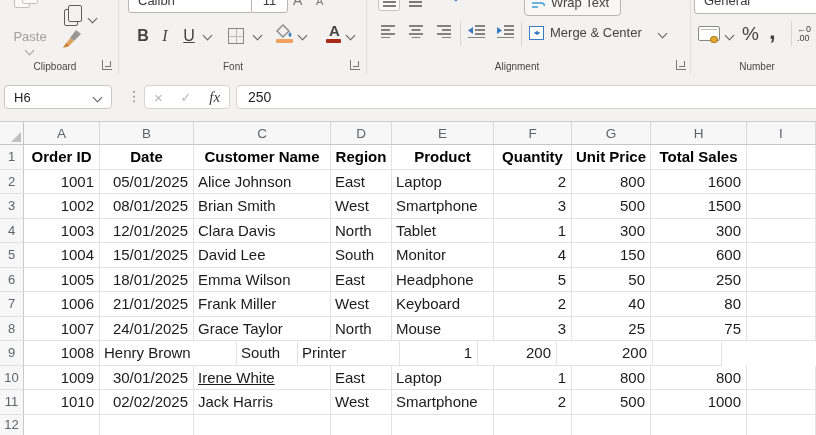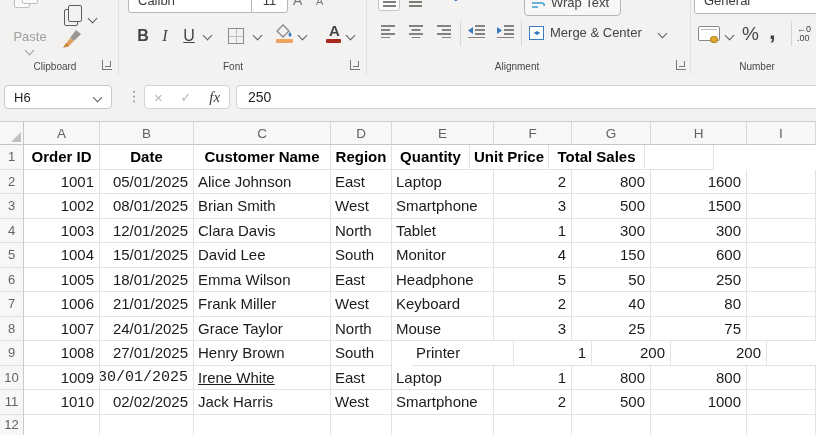--- a/index.html
+++ b/index.html
@@ -260,20 +260,21 @@
         <div class="col-head" style="width: 79px;">G</div>
         <div class="col-head" style="width: 96px;">H</div>
         <div class="col-head" style="width: 69px;">I</div>
       </div>
       <div class="sheet-row" style="height: 24.5px;">
         <div class="row-head" style="width: 24px;">1</div>
         <div class="cell hd" style="width: 76px;">Order ID</div>
         <div class="cell hd" style="width: 94px;">Date</div>
         <div class="cell hd" style="width: 137px;">Customer Name</div>
         <div class="cell hd" style="width: 61px;">Region</div>
+        <div class="cell hd" style="width: 102px;">Product</div>
         <div class="cell hd" style="width: 78px;">Quantity</div>
         <div class="cell hd" style="width: 79px;">Unit Price</div>
         <div class="cell hd" style="width: 96px;">Total Sales</div>
         <div class="cell al" style="width: 69px;"></div>
       </div>
       <div class="sheet-row" style="height: 24.5px;">
         <div class="row-head" style="width: 24px;">2</div>
         <div class="cell ar" style="width: 76px;">1001</div>
         <div class="cell ar" style="width: 94px;">05/01/2025</div>
         <div class="cell al" style="width: 137px;">Alice Johnson</div>
@@ -352,33 +353,32 @@
         <div class="cell al" style="width: 61px;">North</div>
         <div class="cell al" style="width: 102px;">Mouse</div>
         <div class="cell ar" style="width: 78px;">3</div>
         <div class="cell ar" style="width: 79px;">25</div>
         <div class="cell ar" style="width: 96px;">75</div>
         <div class="cell al" style="width: 69px;"></div>
       </div>
       <div class="sheet-row" style="height: 24.5px;">
         <div class="row-head" style="width: 24px;">9</div>
         <div class="cell ar" style="width: 76px;">1008</div>
-        <div class="cell ar" style="width: 94px;">27/01/2025</div>
         <div class="cell al" style="width: 137px;">Henry Brown</div>
         <div class="cell al" style="width: 61px;">South</div>
-        <div class="cell al" style="width: 102px; margin-left: 20px;">Printer</div>
+        <div class="cell al" style="width: 102px;">Printer</div>
         <div class="cell ar" style="width: 78px;">1</div>
         <div class="cell ar" style="width: 79px;">200</div>
         <div class="cell ar" style="width: 96px;">200</div>
         <div class="cell al" style="width: 69px;"></div>
       </div>
       <div class="sheet-row" style="height: 24.5px;">
         <div class="row-head" style="width: 24px;">10</div>
         <div class="cell ar" style="width: 76px; text-align: right;">1009</div>
-        <div class="cell ar" style="width: 94px; font-family: Liberation Mono, monospace;">30/01/2025</div>
+        <div class="cell ar" style="width: 94px;">30/01/2025</div>
         <div class="cell al" style="width: 137px; text-decoration: underline;">Irene White</div>
         <div class="cell al" style="width: 61px;">East</div>
         <div class="cell al" style="width: 102px;">Laptop</div>
         <div class="cell ar" style="width: 78px;">1</div>
         <div class="cell ar" style="width: 79px;">800</div>
         <div class="cell ar" style="width: 96px;">800</div>
         <div class="cell al" style="width: 69px;"></div>
       </div>
       <div class="sheet-row" style="height: 24.5px;">
         <div class="row-head" style="width: 24px;">11</div>

